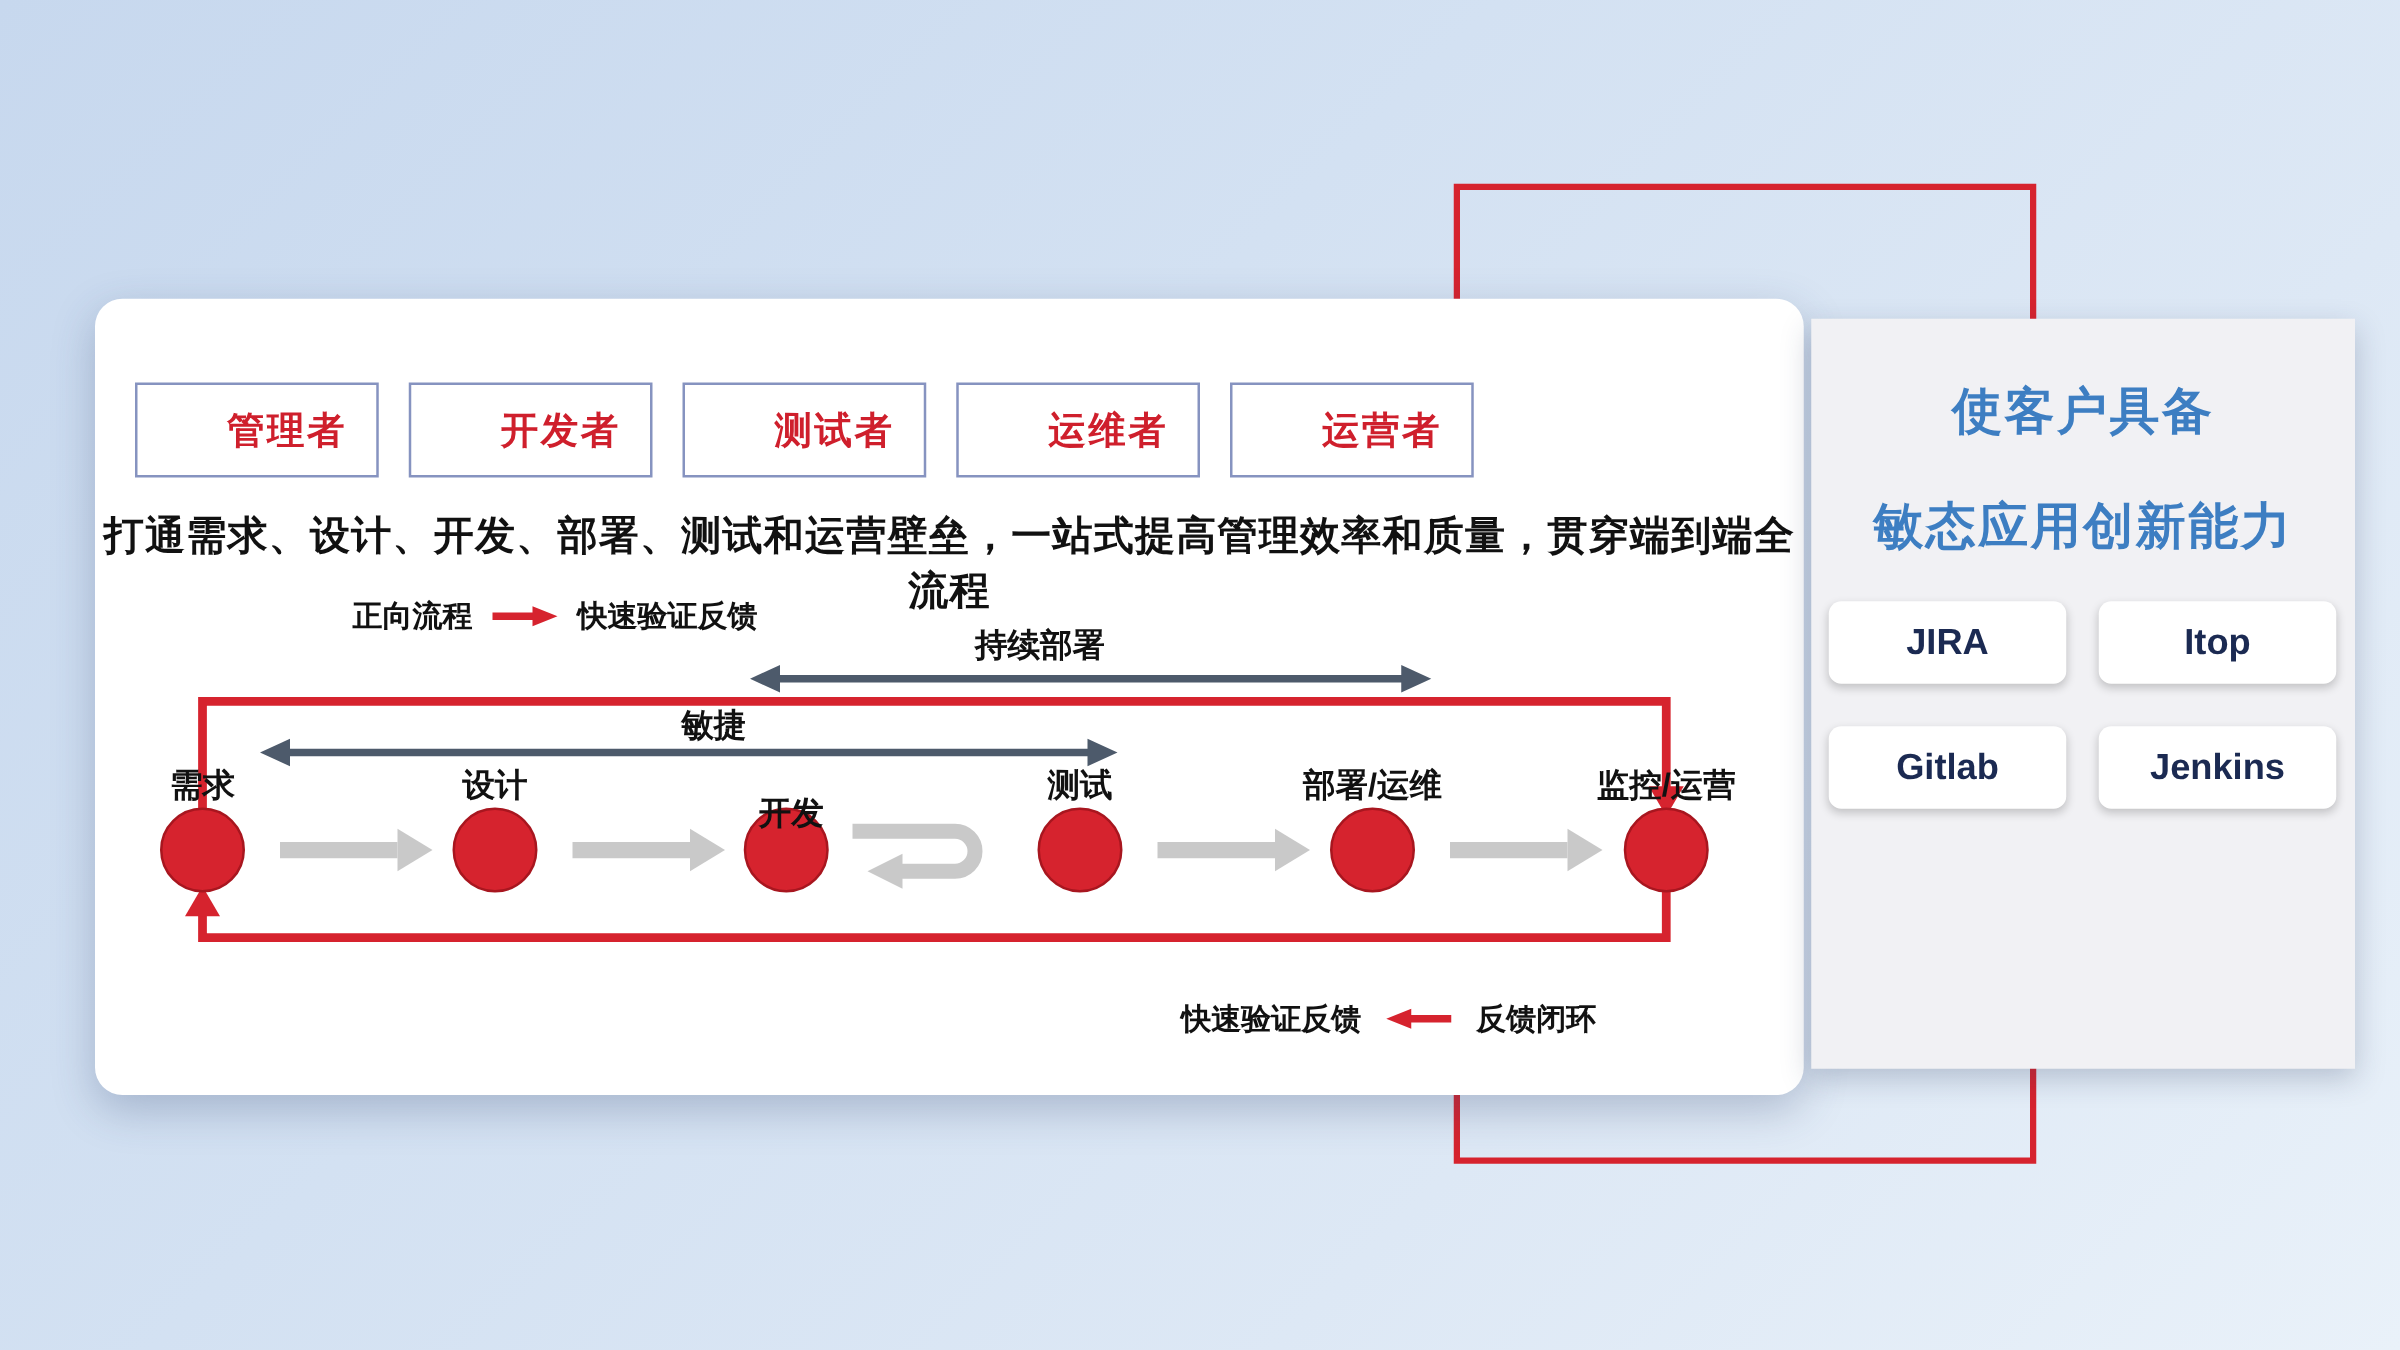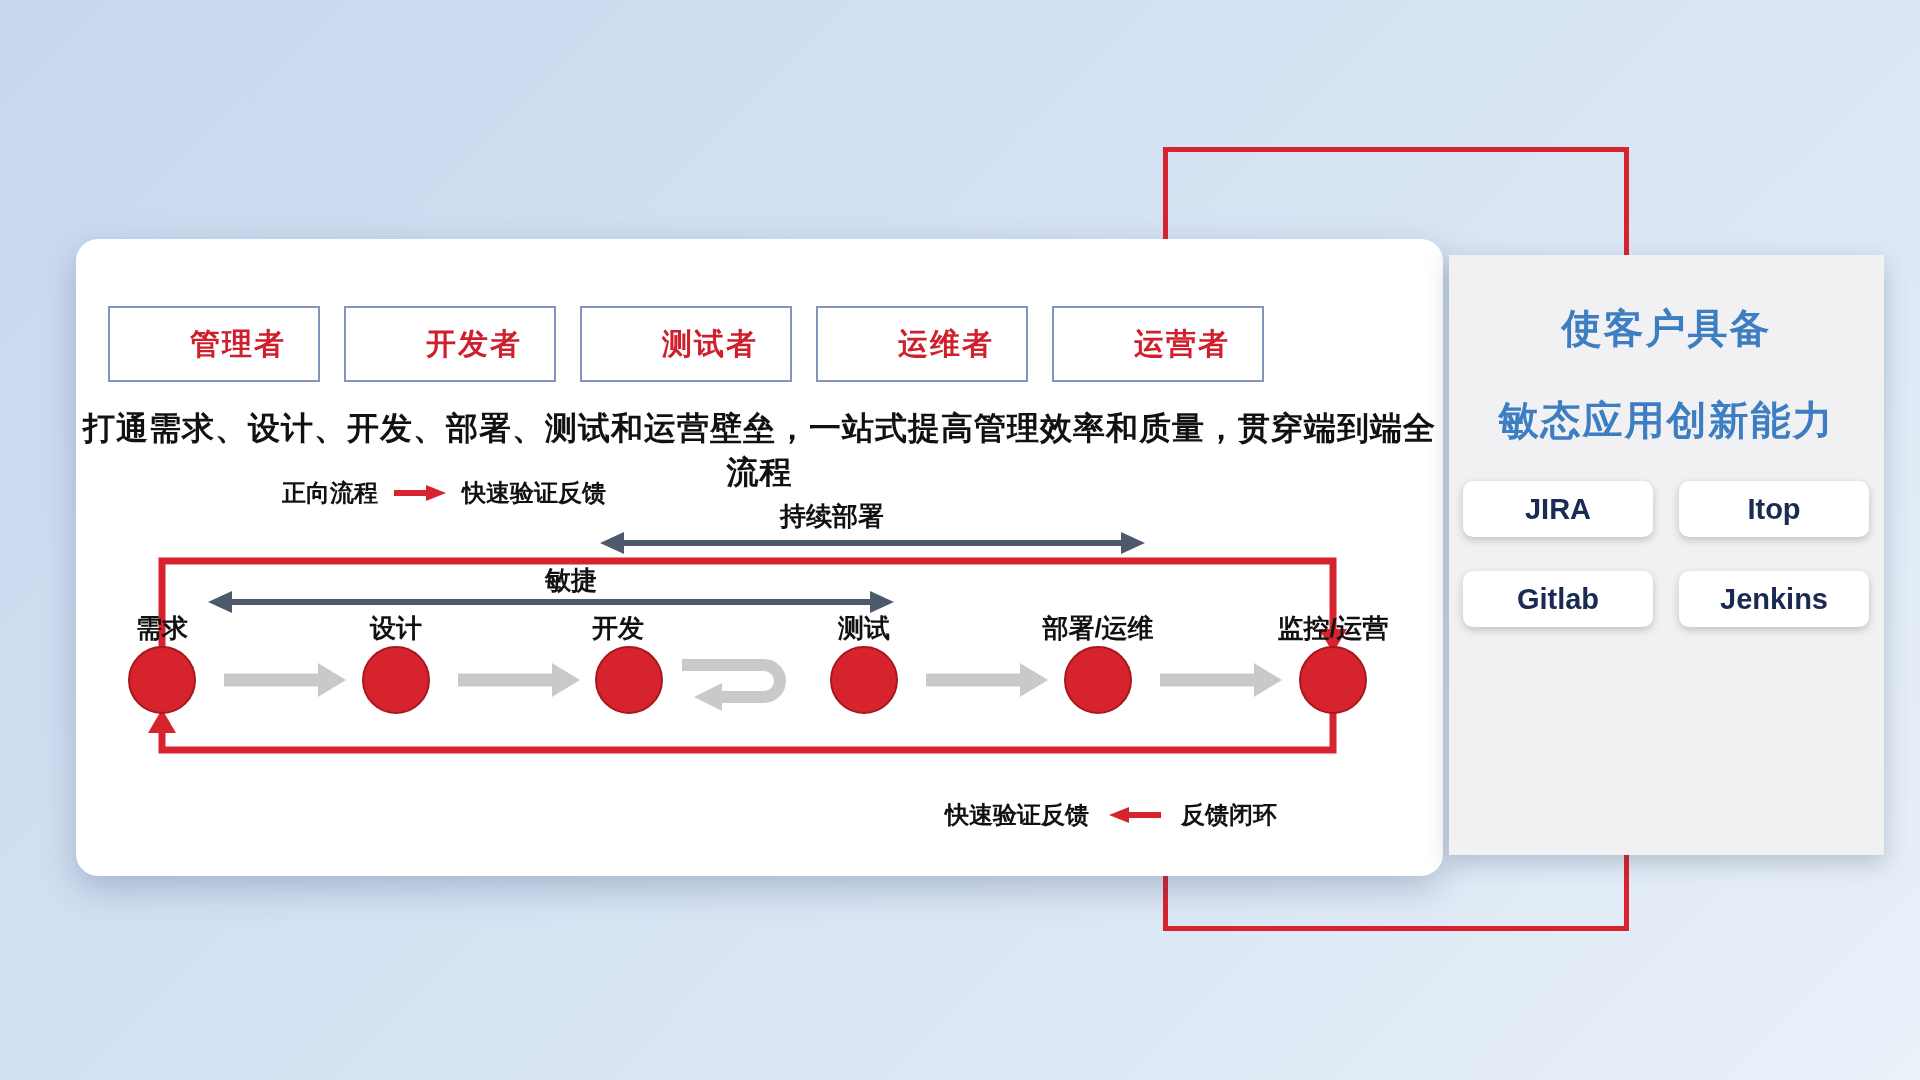--- a/index.html
+++ b/index.html
@@ -35,21 +35,21 @@
     z-index: 2;
   }
 
   .roles-row {
     position: absolute;
     left: 32px; top: 67px;
     display: flex;
     gap: 24px;
   }
   .role-box {
-    width: 212px; height: 76px;
+    width: 195px; height: 76px;
     background: #ffffff;
     border: 2px solid #8693c0;
     display: flex; align-items: center; justify-content: center;
     font-size: 30px; font-weight: bold;
     color: #cf1f2c;
     letter-spacing: 2px;
     padding-left: 48px;
   }
 
   .headline {
@@ -116,21 +116,21 @@
   .panel-title.line2 { top: 138px; }
 
   .tool-grid {
     position: absolute;
     left: 14px; top: 226px;
     width: 407px;
     display: flex; flex-wrap: wrap;
     gap: 34px 26px;
   }
   .tool-chip {
-    width: 190px; height: 56px;
+    width: 190px; height: 66px;
     background: #ffffff;
     border-radius: 10px;
     box-shadow: 0 3px 8px rgba(0,0,0,0.2);
     display: flex; align-items: center; justify-content: center;
     font-size: 29px; font-weight: bold;
     color: #1b2a52;
   }
   .tool-chip.wide { width: 406px; height: 65px; }
 </style>
 </head>
@@ -213,21 +213,21 @@
       <circle cx="788" cy="441" r="33" fill="#d6232e" stroke="#a8161f" stroke-width="2"></circle>
       <circle cx="1022" cy="441" r="33" fill="#d6232e" stroke="#a8161f" stroke-width="2"></circle>
       <circle cx="1257" cy="441" r="33" fill="#d6232e" stroke="#a8161f" stroke-width="2"></circle>
     </svg>
 
     <div class="flow-label cd-label">持续部署</div>
     <div class="flow-label agile-label">敏捷</div>
 
     <div class="flow-label node-label" style="left:-24px;">需求</div>
     <div class="flow-label node-label" style="left:210px;">设计</div>
-    <div class="flow-label node-label" style="left:432px;">开发</div>
+    <div class="flow-label node-label" style="left:447px;margin-top:22px;">开发</div>
     <div class="flow-label node-label" style="left:678px;">测试</div>
     <div class="flow-label node-label" style="left:912px;">部署/运维</div>
     <div class="flow-label node-label" style="left:1147px;">监控/运营</div>
 
     <div class="feedback-row">
       <span>快速验证反馈</span>
       <svg width="56" height="18" viewBox="0 0 56 18" aria-hidden="true">
         <line x1="20" y1="9" x2="54" y2="9" stroke="#d6232e" stroke-width="6"></line>
         <polygon points="22,1 22,17 2,9" fill="#d6232e"></polygon>
       </svg>

